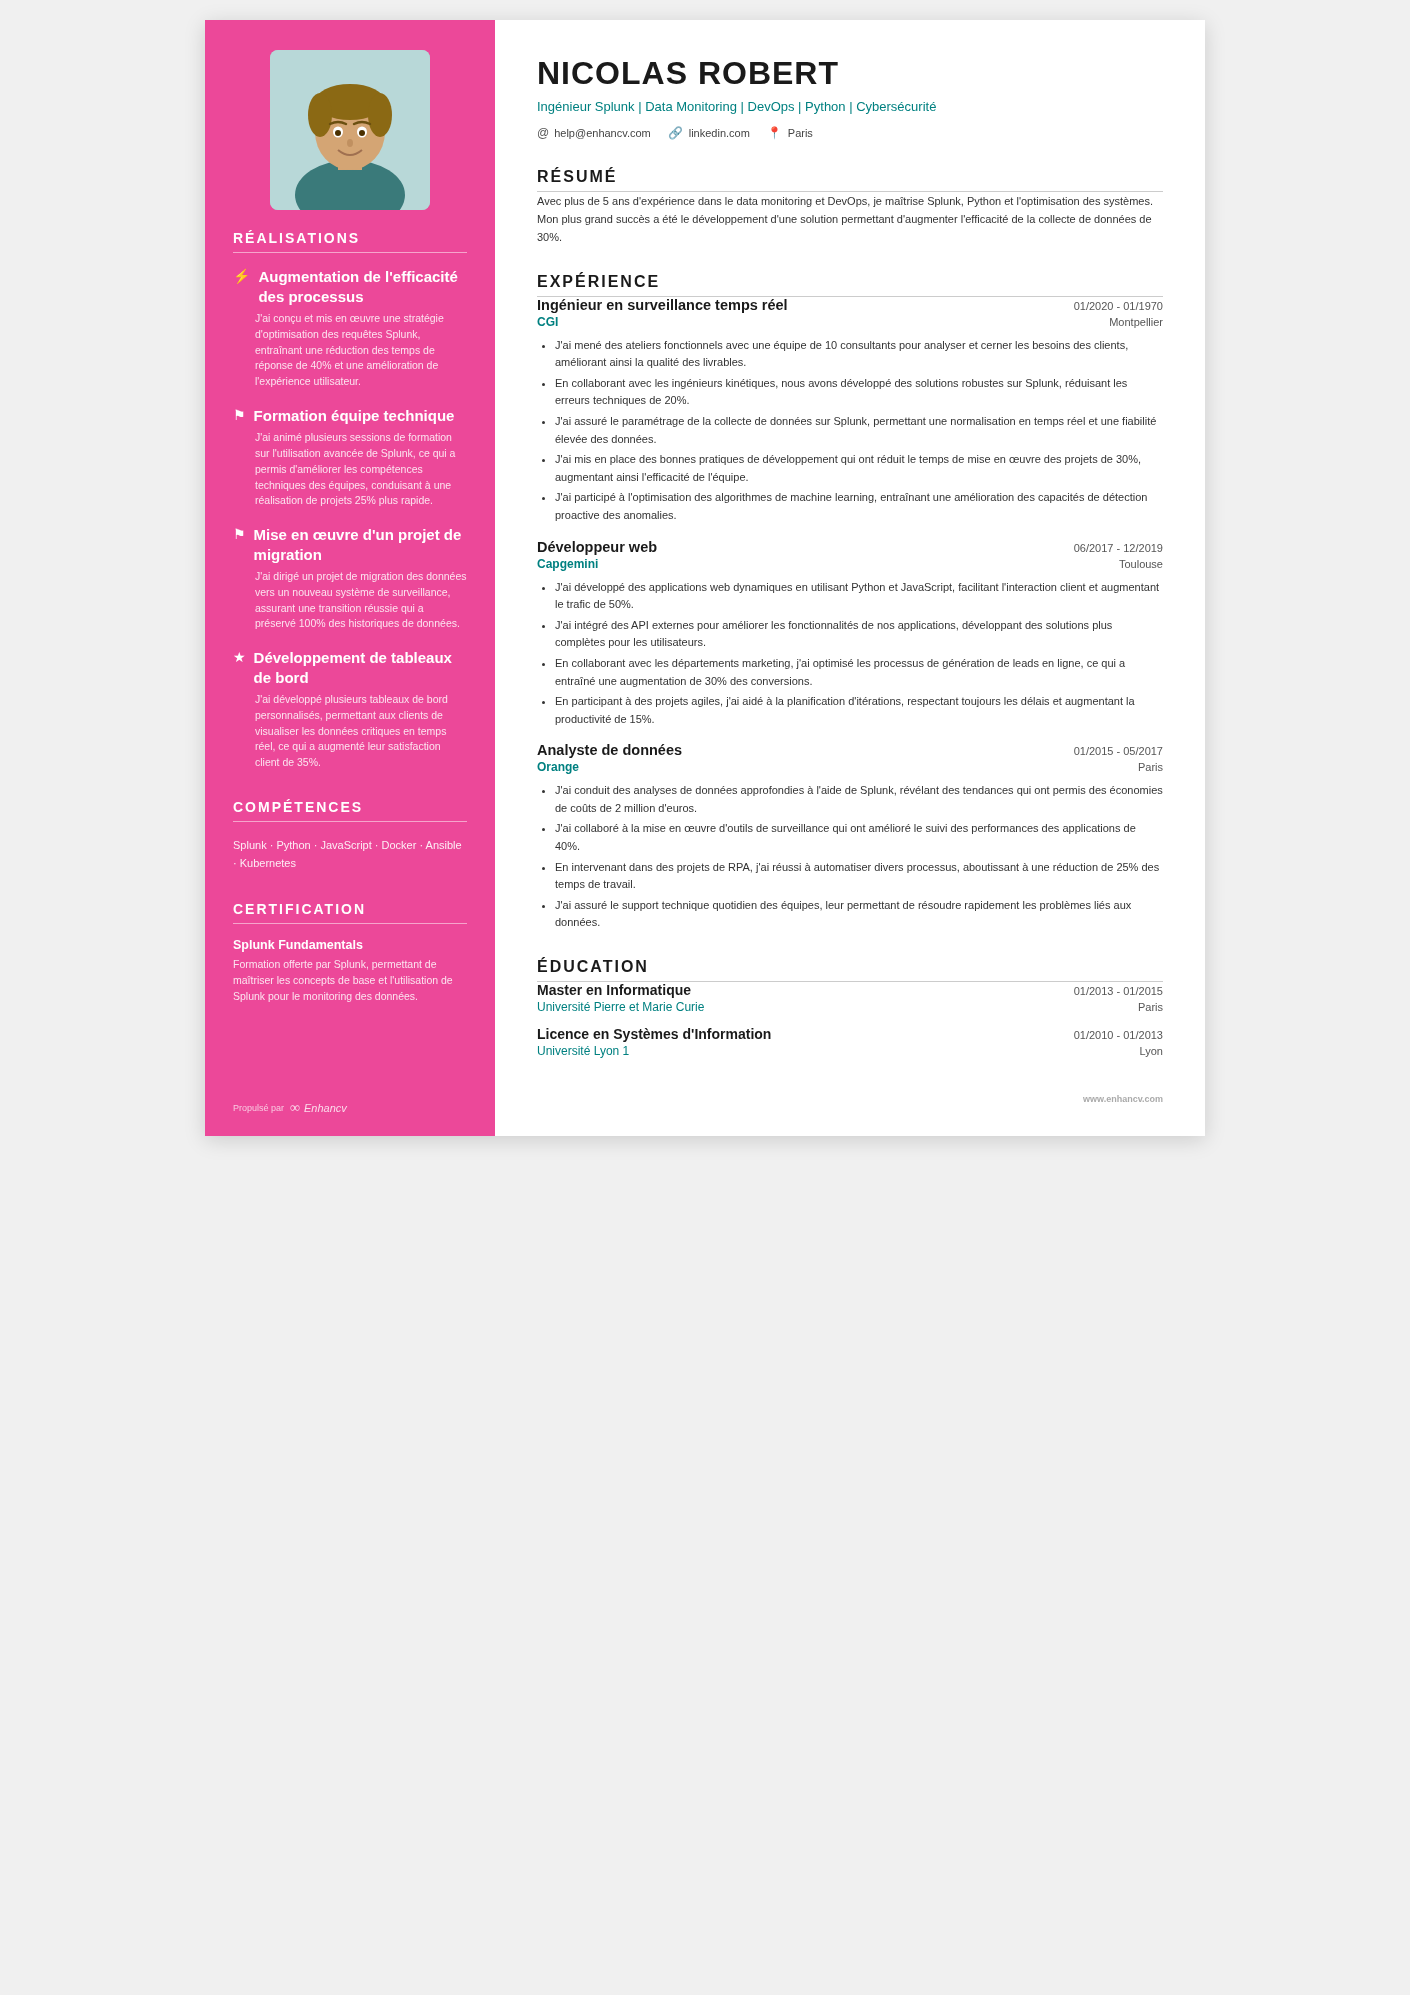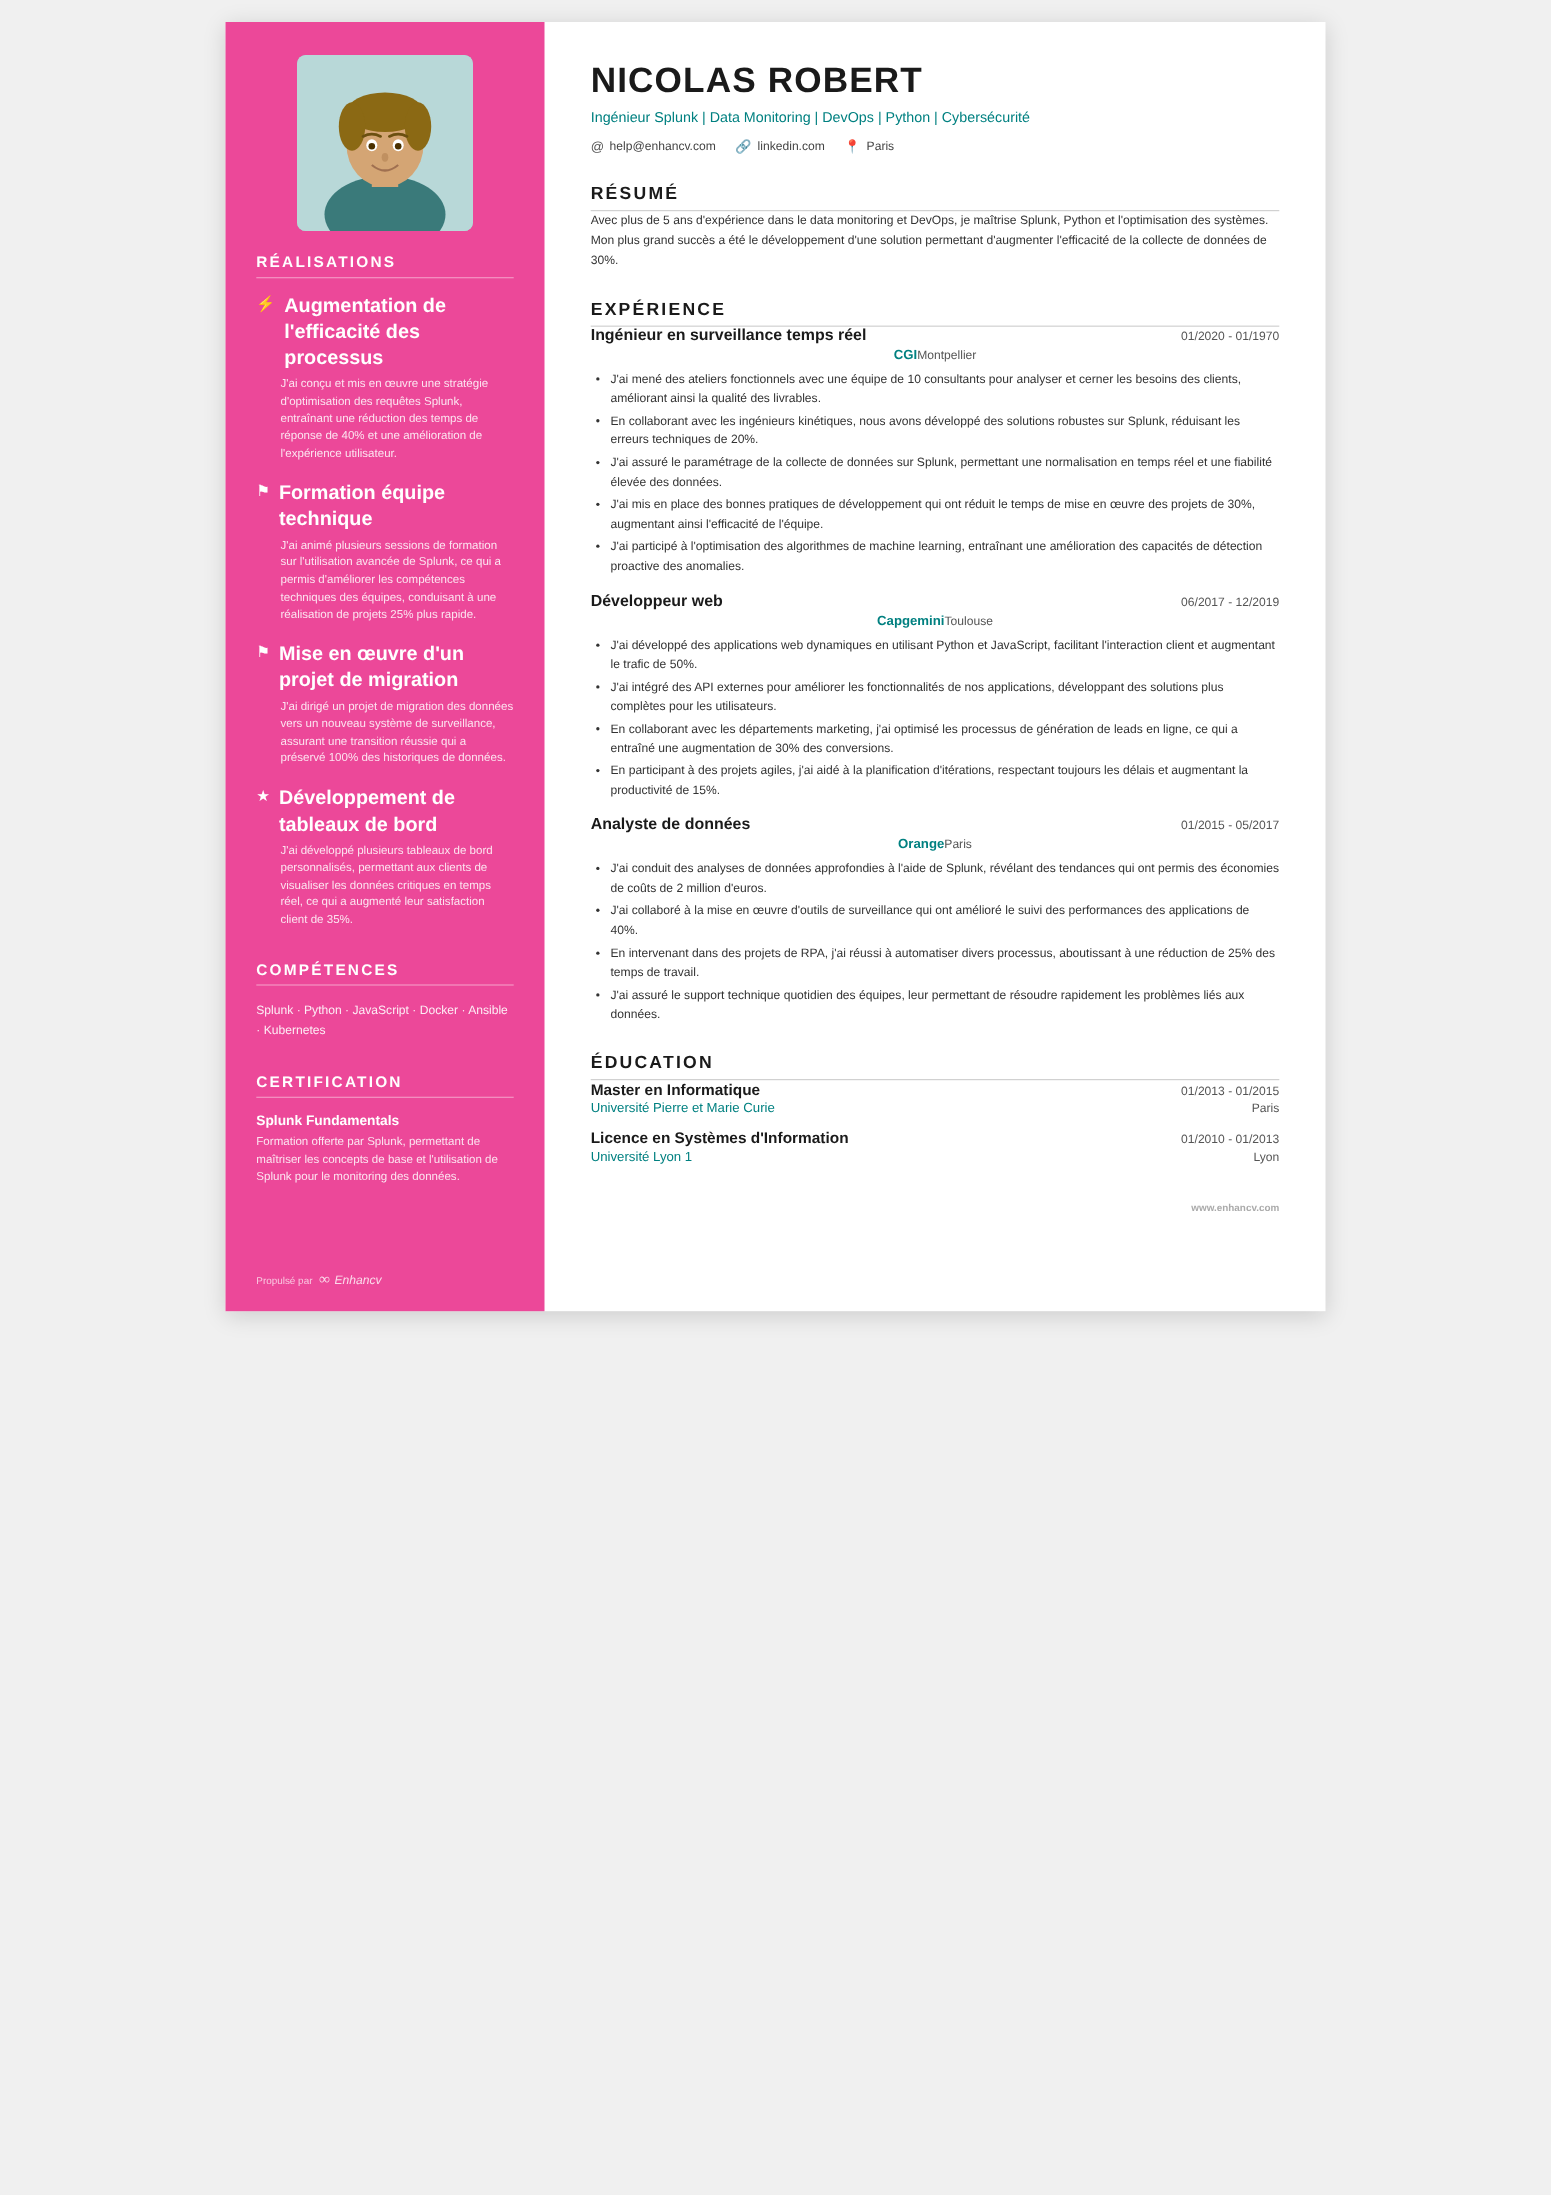--- a/index.html
+++ b/index.html
@@ -71,21 +71,21 @@
       gap: 8px;
       margin-bottom: 5px;
     }
     .realisation-icon {
       font-size: 14px;
       margin-top: 1px;
       flex-shrink: 0;
     }
     .realisation-title {
       font-family: 'Arial', sans-serif;
-      font-size: 18px;
+      font-size: 15px;
       font-weight: 700;
       color: white;
       line-height: 1.3;
     }
     .realisation-text {
       font-family: 'Arial', sans-serif;
       font-size: 10.5px;
       color: rgba(255,255,255,0.85);
       line-height: 1.5;
       padding-left: 22px;
@@ -196,21 +196,21 @@
       font-weight: 700;
       color: #1a1a1a;
     }
     .exp-date {
       font-family: 'Arial', sans-serif;
       font-size: 11px;
       color: #555;
     }
     .exp-company-row {
       display: flex;
-      justify-content: center;
+      justify-content: space-between;
       align-items: baseline;
       margin-bottom: 8px;
     }
     .exp-company {
       font-family: 'Arial', sans-serif;
       font-size: 12px;
       font-weight: 700;
       color: #008080;
     }
     .exp-location {

